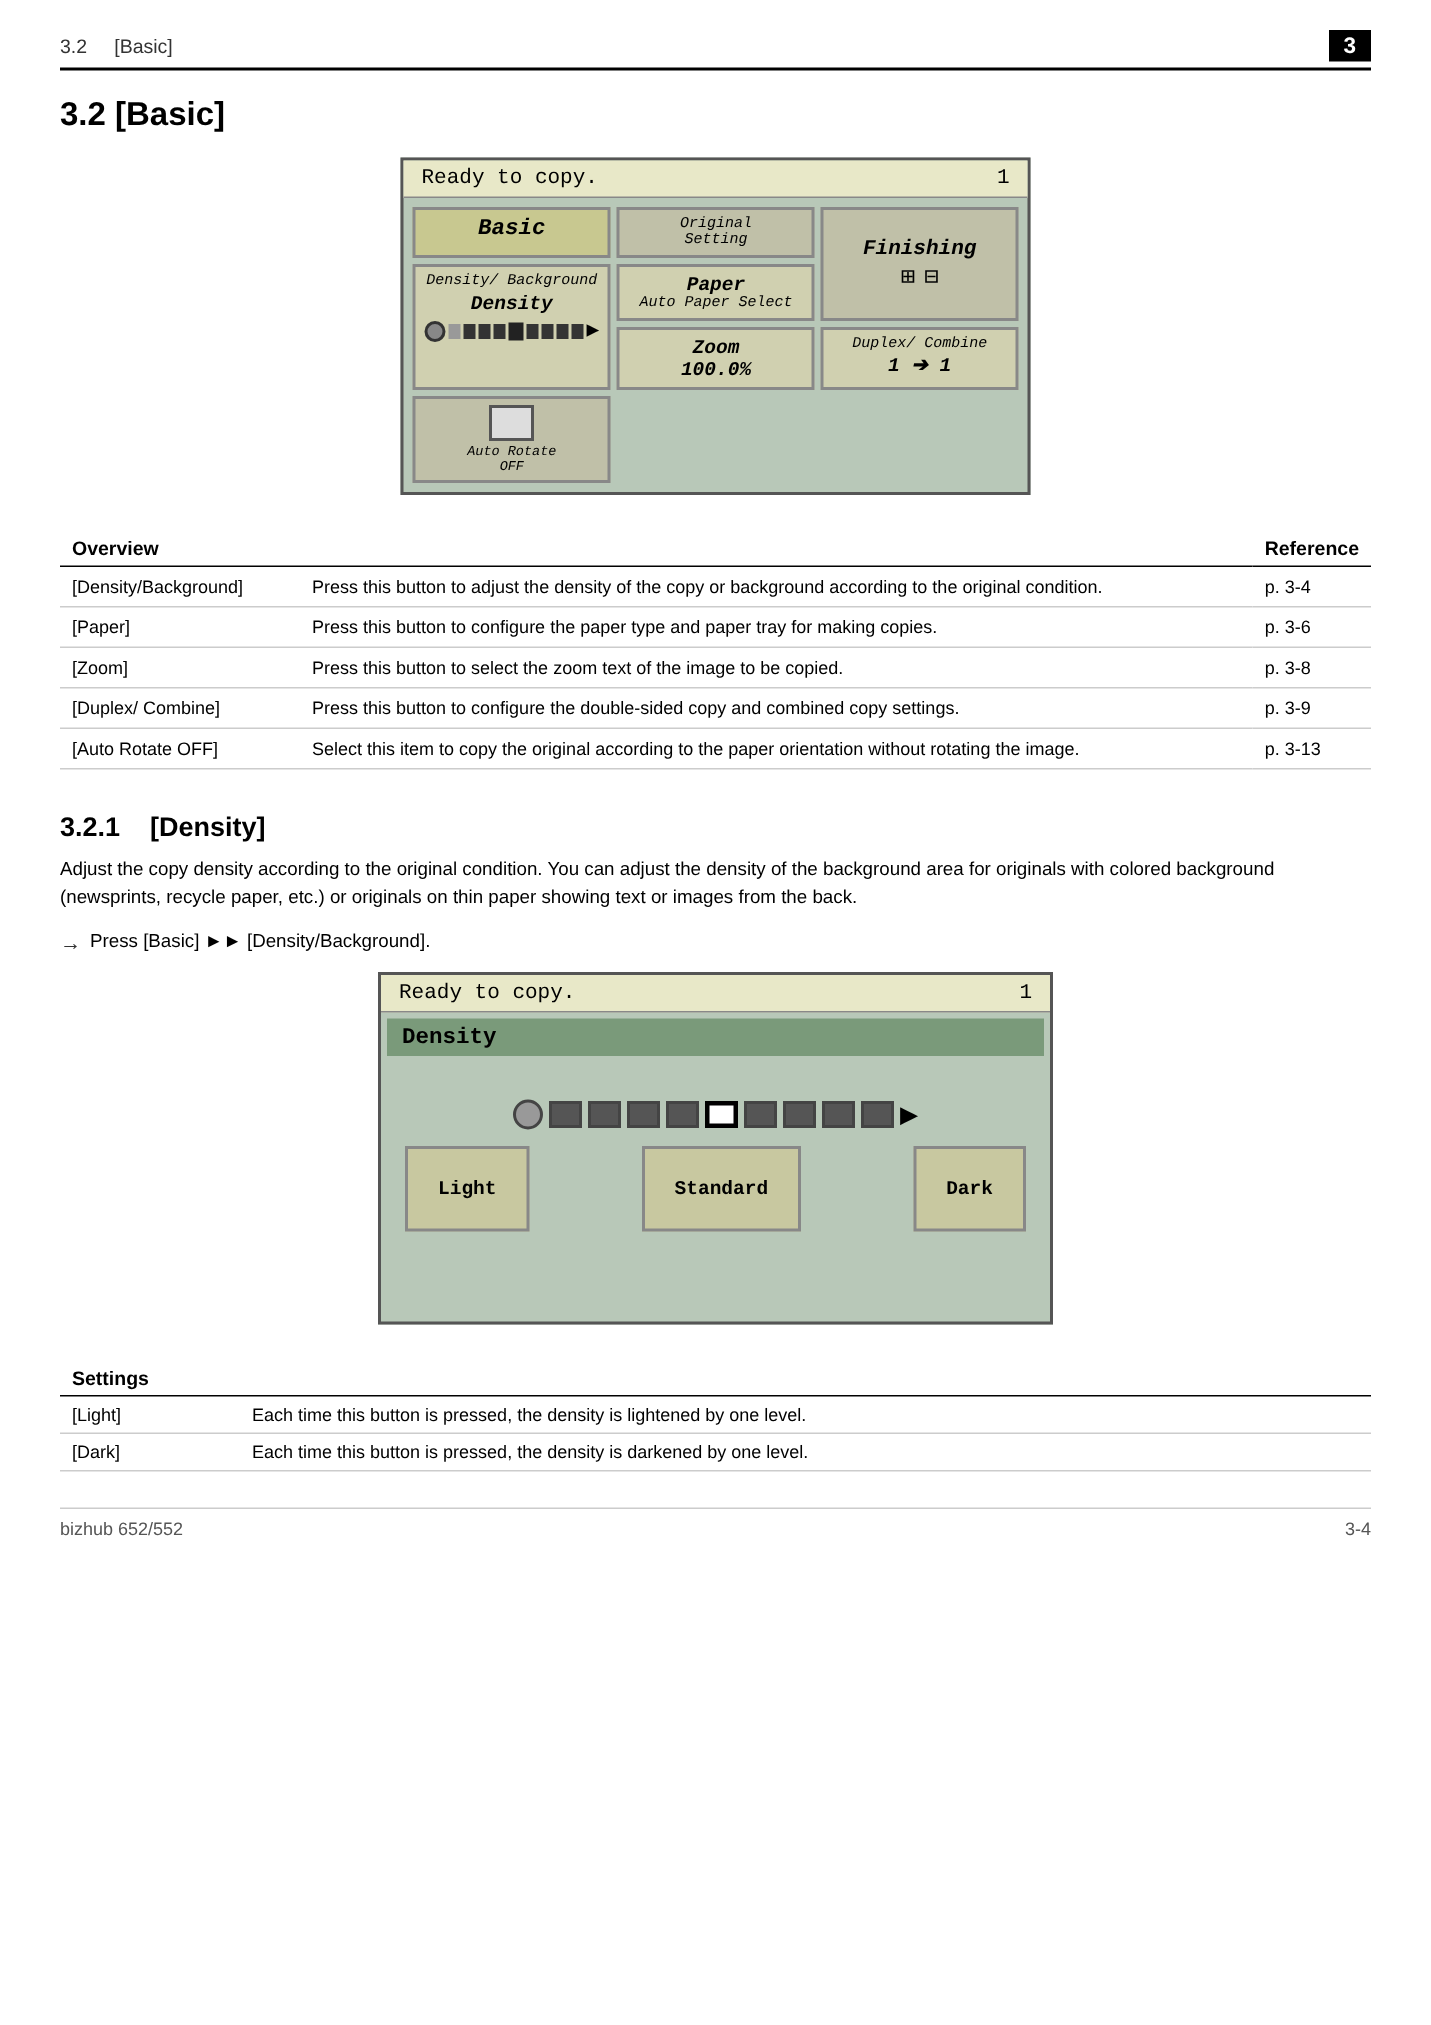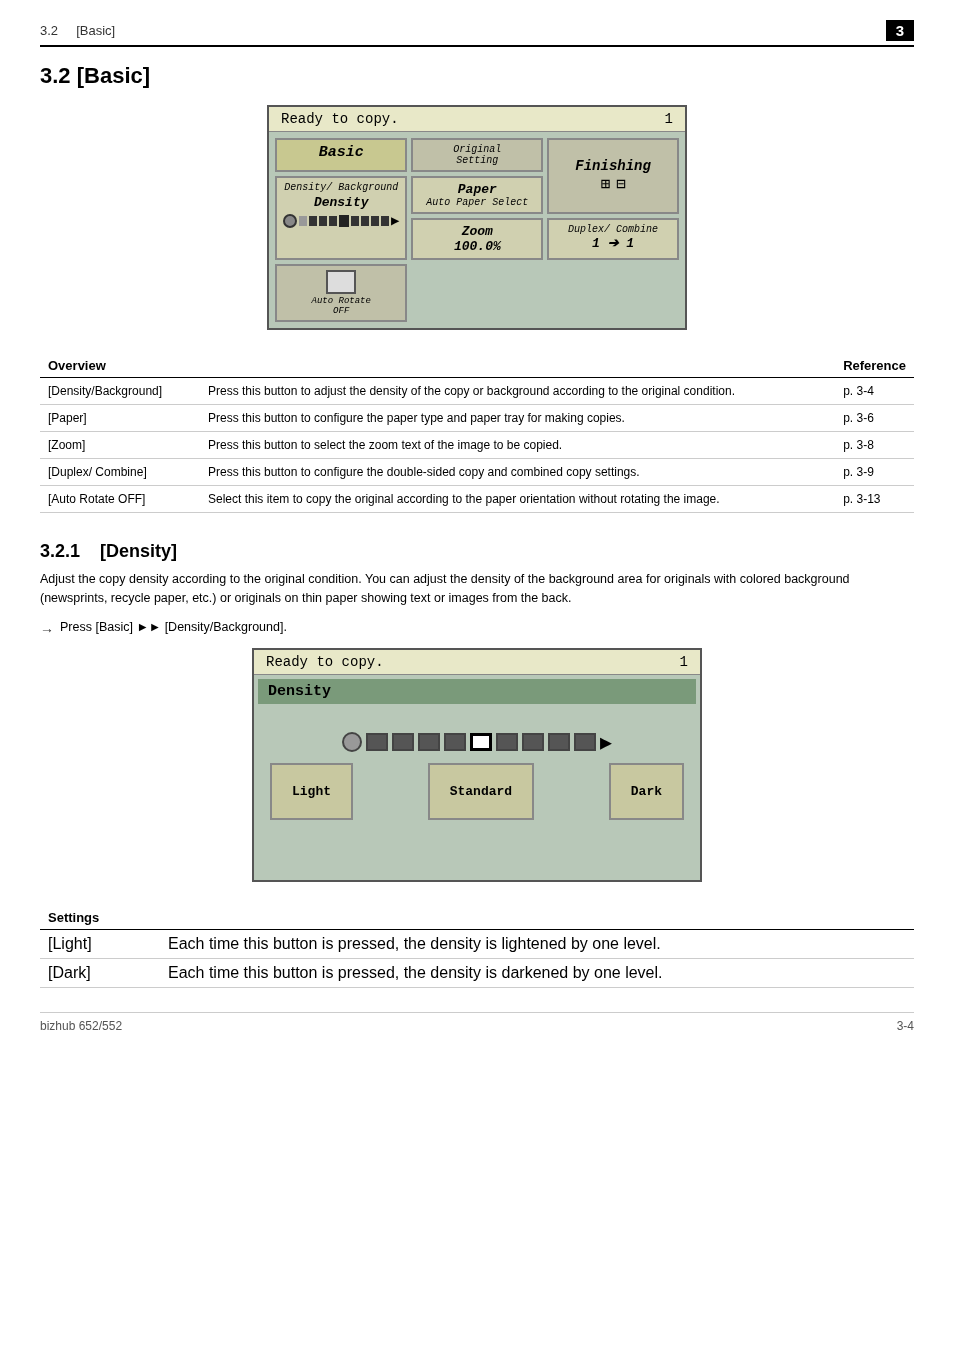--- a/index.html
+++ b/index.html
@@ -268,21 +268,21 @@
       margin-bottom: 1px;
     }
     .settings-table th {
       text-align: left;
       font-weight: bold;
       font-size: 13px;
       padding: 4px 8px;
       border-bottom: 1px solid #000;
     }
     .settings-table td {
-      font-size: 16px;
+      font-size: 12px;
       padding: 5px 8px;
       border-bottom: 1px solid #ccc;
       vertical-align: top;
     }
     .settings-table .col-setting { width: 120px; }
 
     
     .page-footer {
       display: flex;
       justify-content: space-between;

